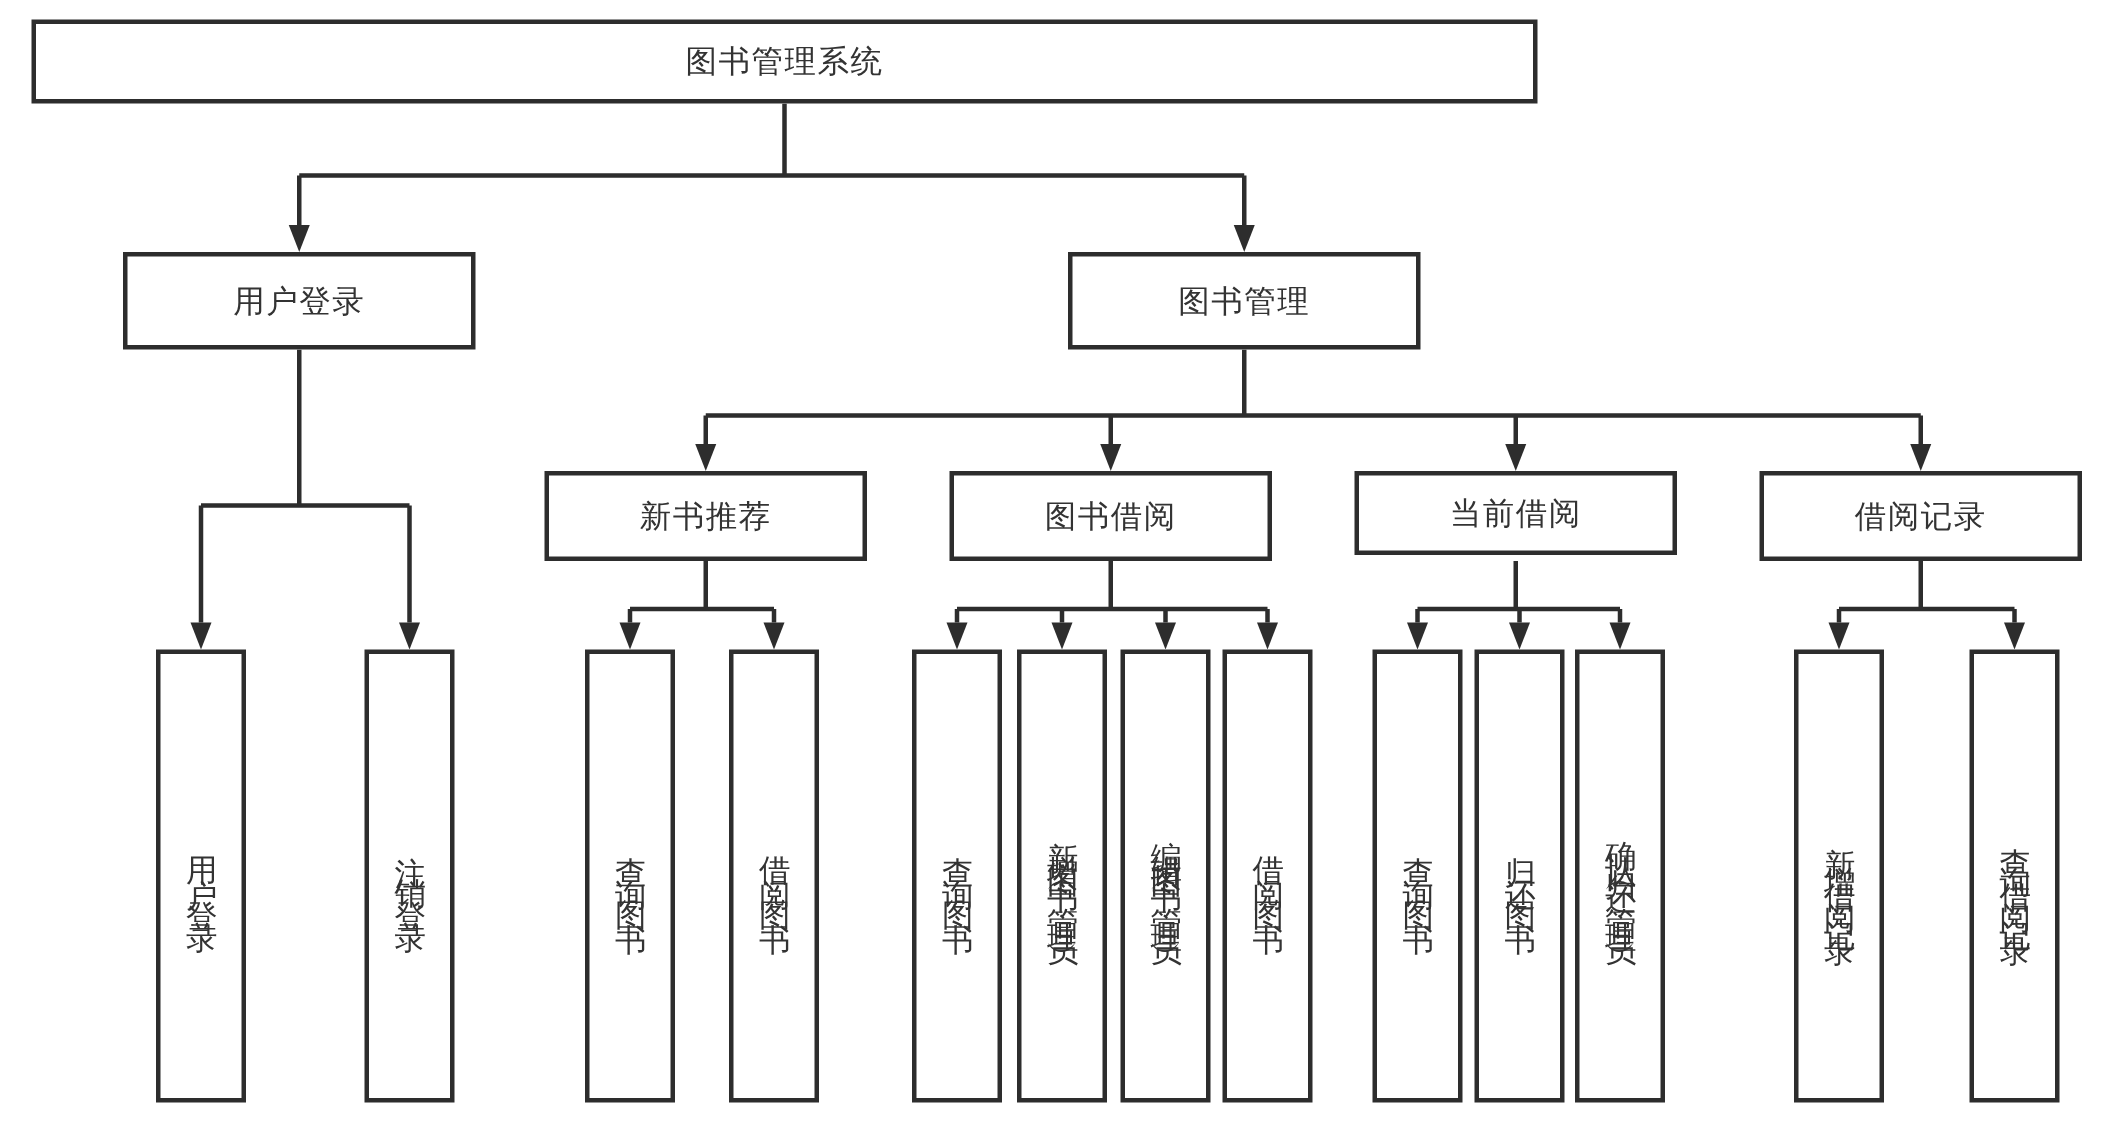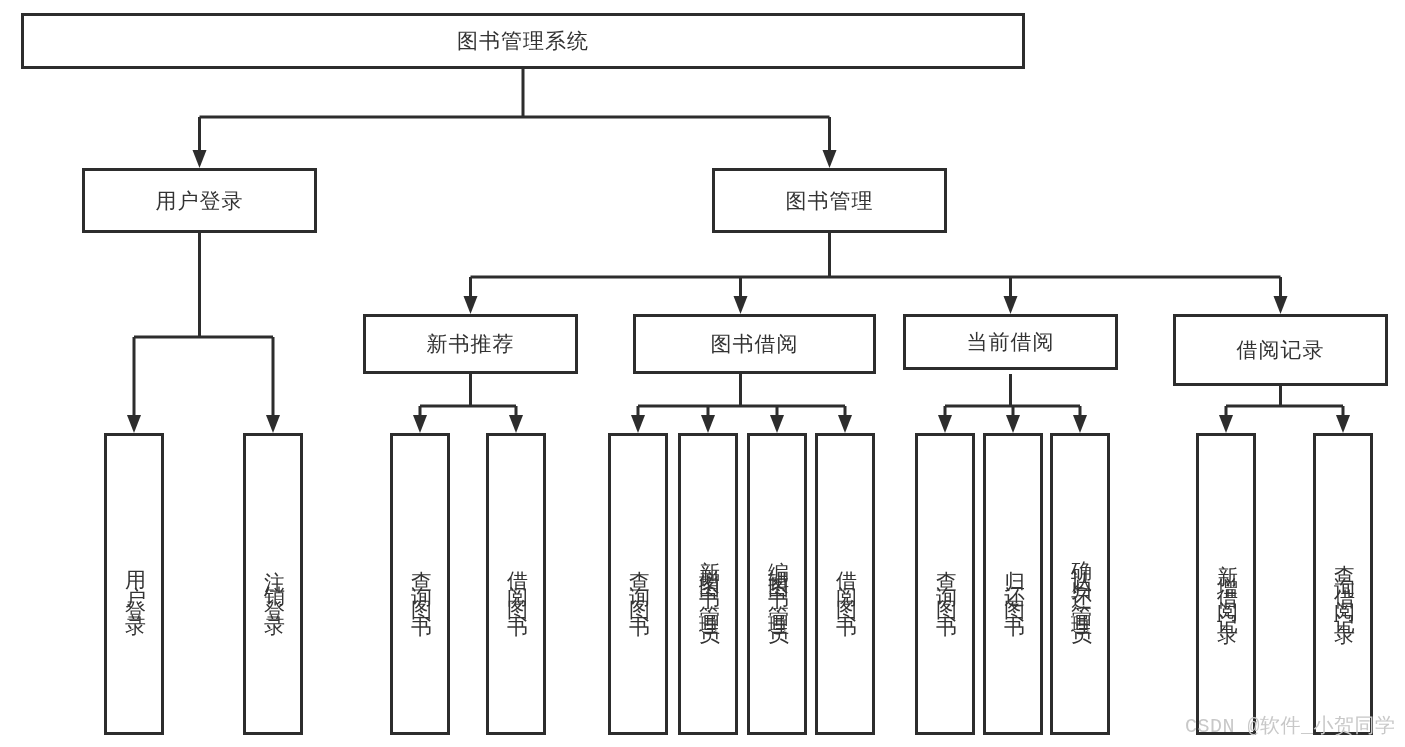--- a/index.html
+++ b/index.html
@@ -1,21 +1,21 @@
 <!DOCTYPE html>
 <html style="--line: #2d2d2d; --text: #333333; --background: #ffffff; --watermark: #c8c8c8;"><head>
 <meta charset="utf-8">
 <style>
   html, body { margin: 0; padding: 0; background: #fff; }
   .canvas {
     position: relative;
     width: 1405px;
     height: 747px;
     background: var(--background, #ffffff);
-    font-family: Liberation Mono, monospace;
+    font-family: Liberation Serif, serif;
     overflow: hidden;
   }
   svg.connectors {
     position: absolute;
     left: 0; top: 0;
     z-index: 1;
   }
   svg.connectors path {
     fill: none;
     stroke: var(--line, #2d2d2d);
@@ -123,27 +123,27 @@
   <div class="box" style="left:82px; top:168px; width:235px; height:65px;">
     <span class="hlabel">用户登录</span>
   </div>
   <div class="box" style="left:363px; top:314px; width:215px; height:60px;">
     <span class="hlabel">新书推荐</span>
   </div>
 
   <div class="box" style="left:712px; top:168px; width:235px; height:65px;">
     <span class="hlabel">图书管理</span>
   </div>
-  <div class="box" style="left:633px; top:314px; width:243px; height:60px;">
+  <div class="box" style="left:633px; top:314px; width:215px; height:60px;">
     <span class="hlabel">图书借阅</span>
   </div>
   <div class="box" style="left:903px; top:314px; width:215px; height:56px;">
     <span class="hlabel">当前借阅</span>
   </div>
-  <div class="box" style="left:1173px; top:314px; width:215px; height:72px;">
+  <div class="box" style="left:1173px; top:314px; width:215px; height:60px;">
     <span class="hlabel">借阅记录</span>
   </div>
 
   <div class="box" style="left:104px; top:433px; width:60px; height:302px;">
     <span class="vlabel">用户登录</span>
   </div>
   <div class="box" style="left:243px; top:433px; width:60px; height:302px;">
     <span class="vlabel">注销登录</span>
   </div>
 
@@ -177,15 +177,14 @@
     <span class="vlabel tight">确认归还（管理员）</span>
   </div>
 
   <div class="box" style="left:1196px; top:433px; width:60px; height:302px;">
     <span class="vlabel" style="letter-spacing:12px;">新增借阅记录</span>
   </div>
   <div class="box" style="left:1313px; top:433px; width:60px; height:302px;">
     <span class="vlabel" style="letter-spacing:12px;">查询借阅记录</span>
   </div>
 
-  <div class="watermark">CSDN @软件_小贺同学</div>
 
 </div>
 
 </body></html>

